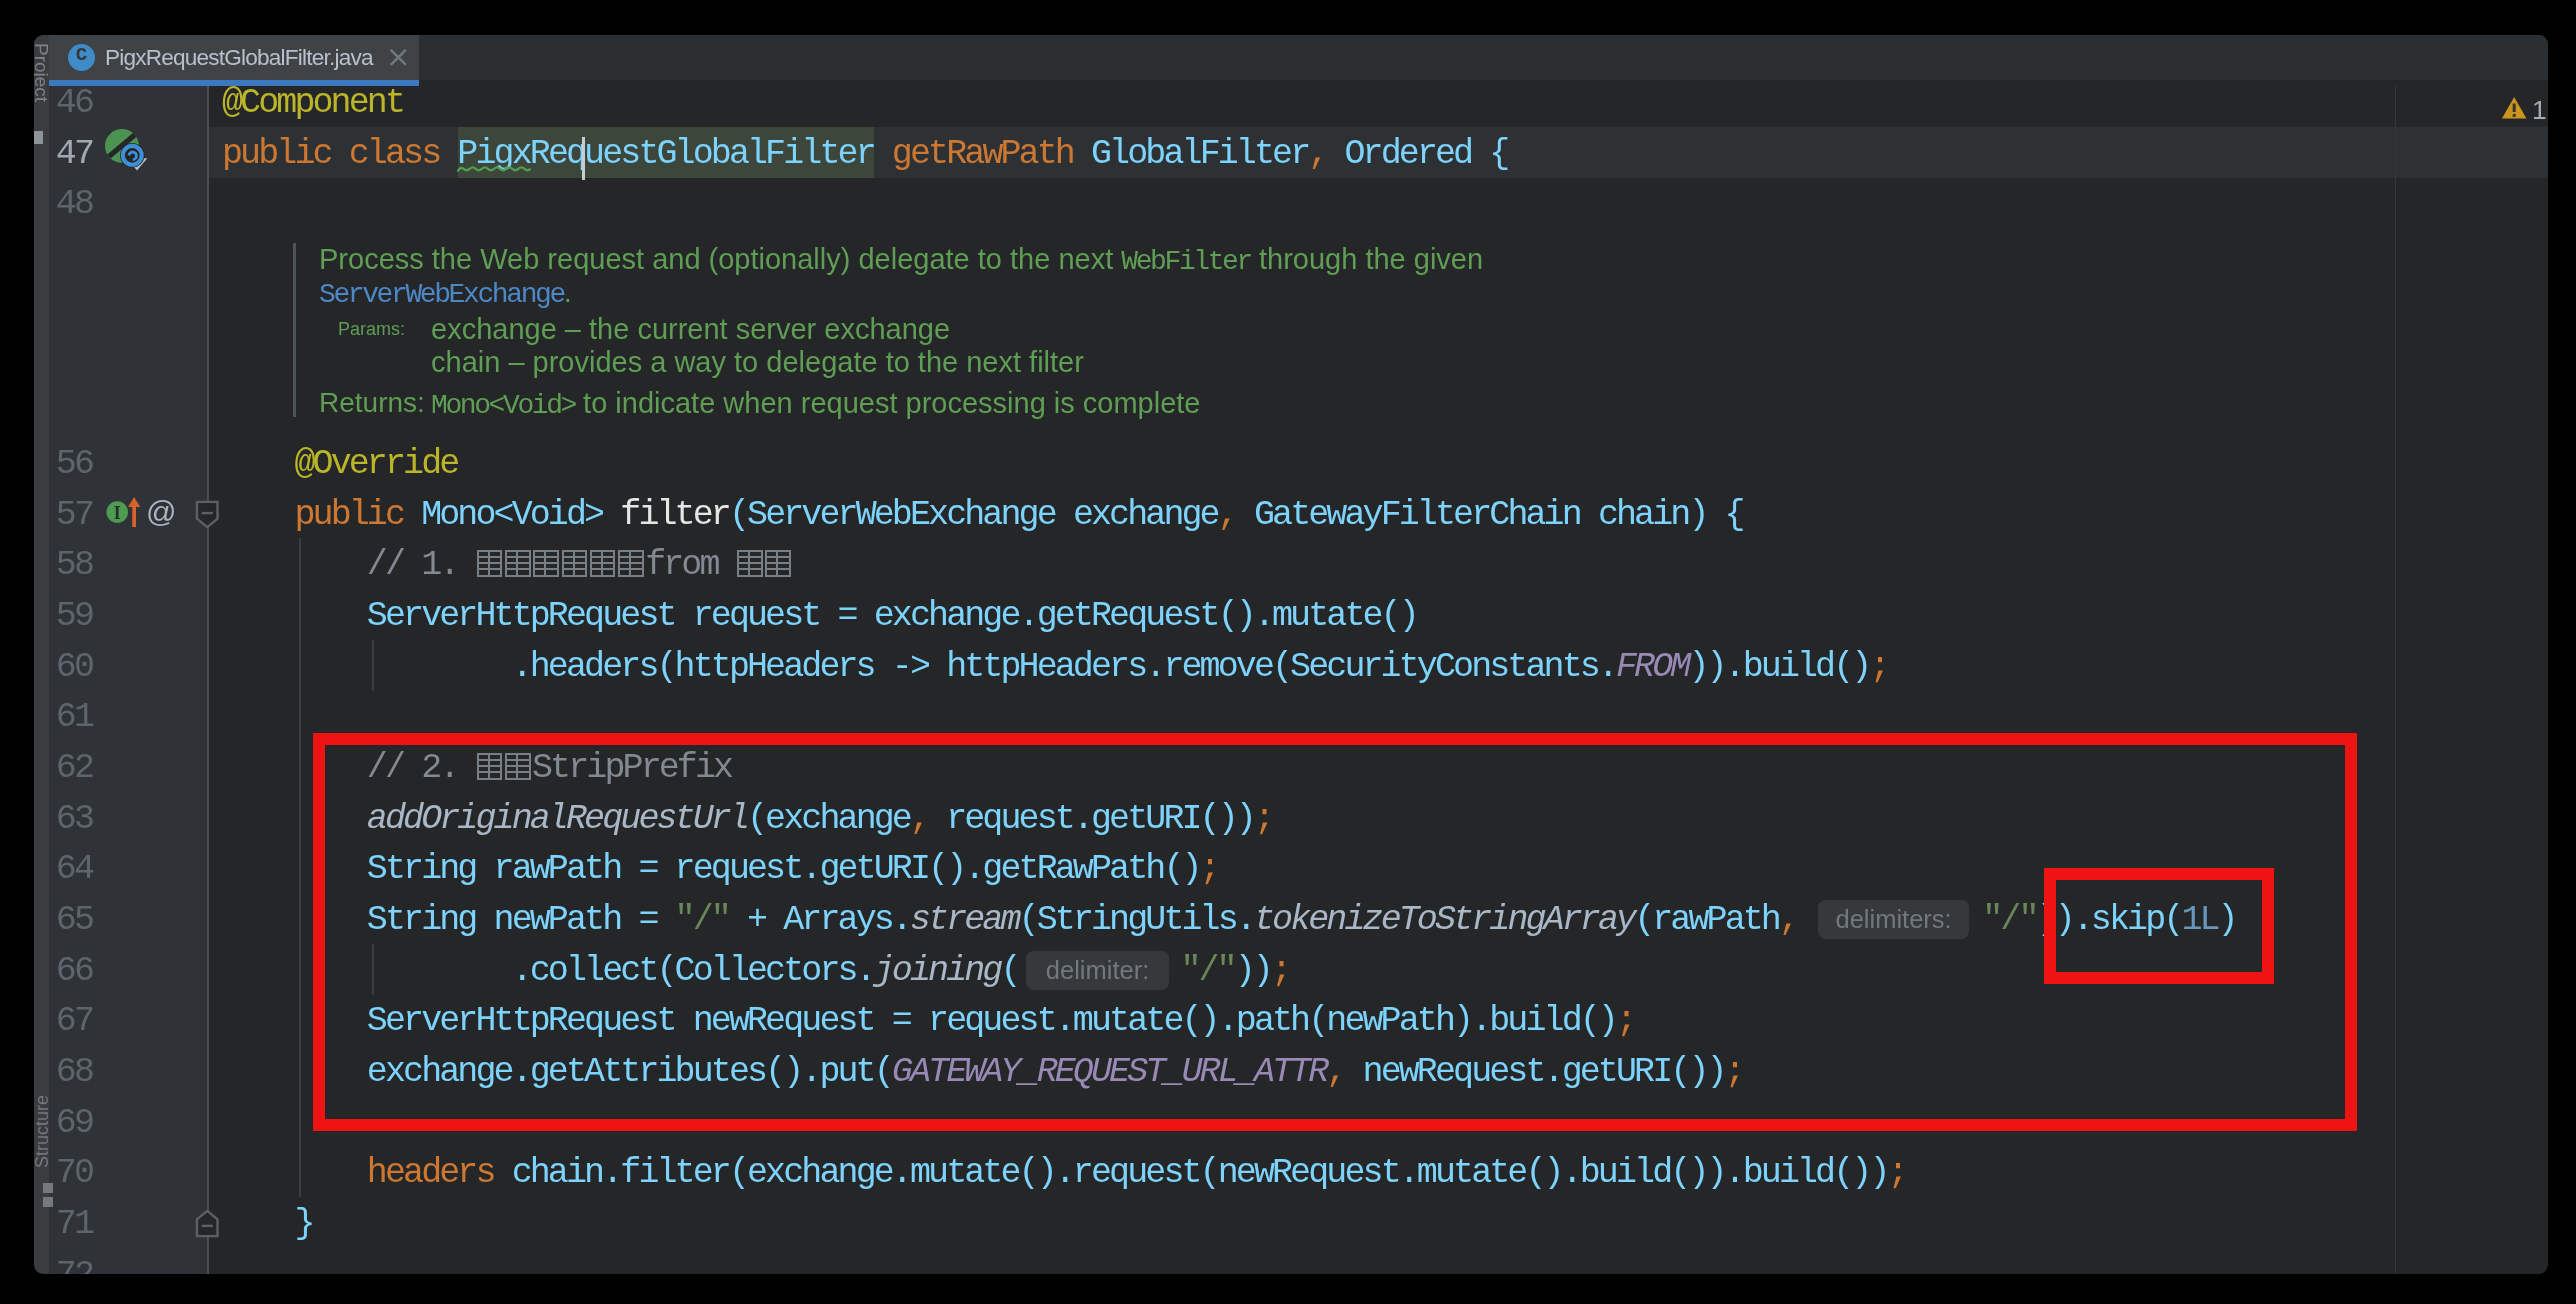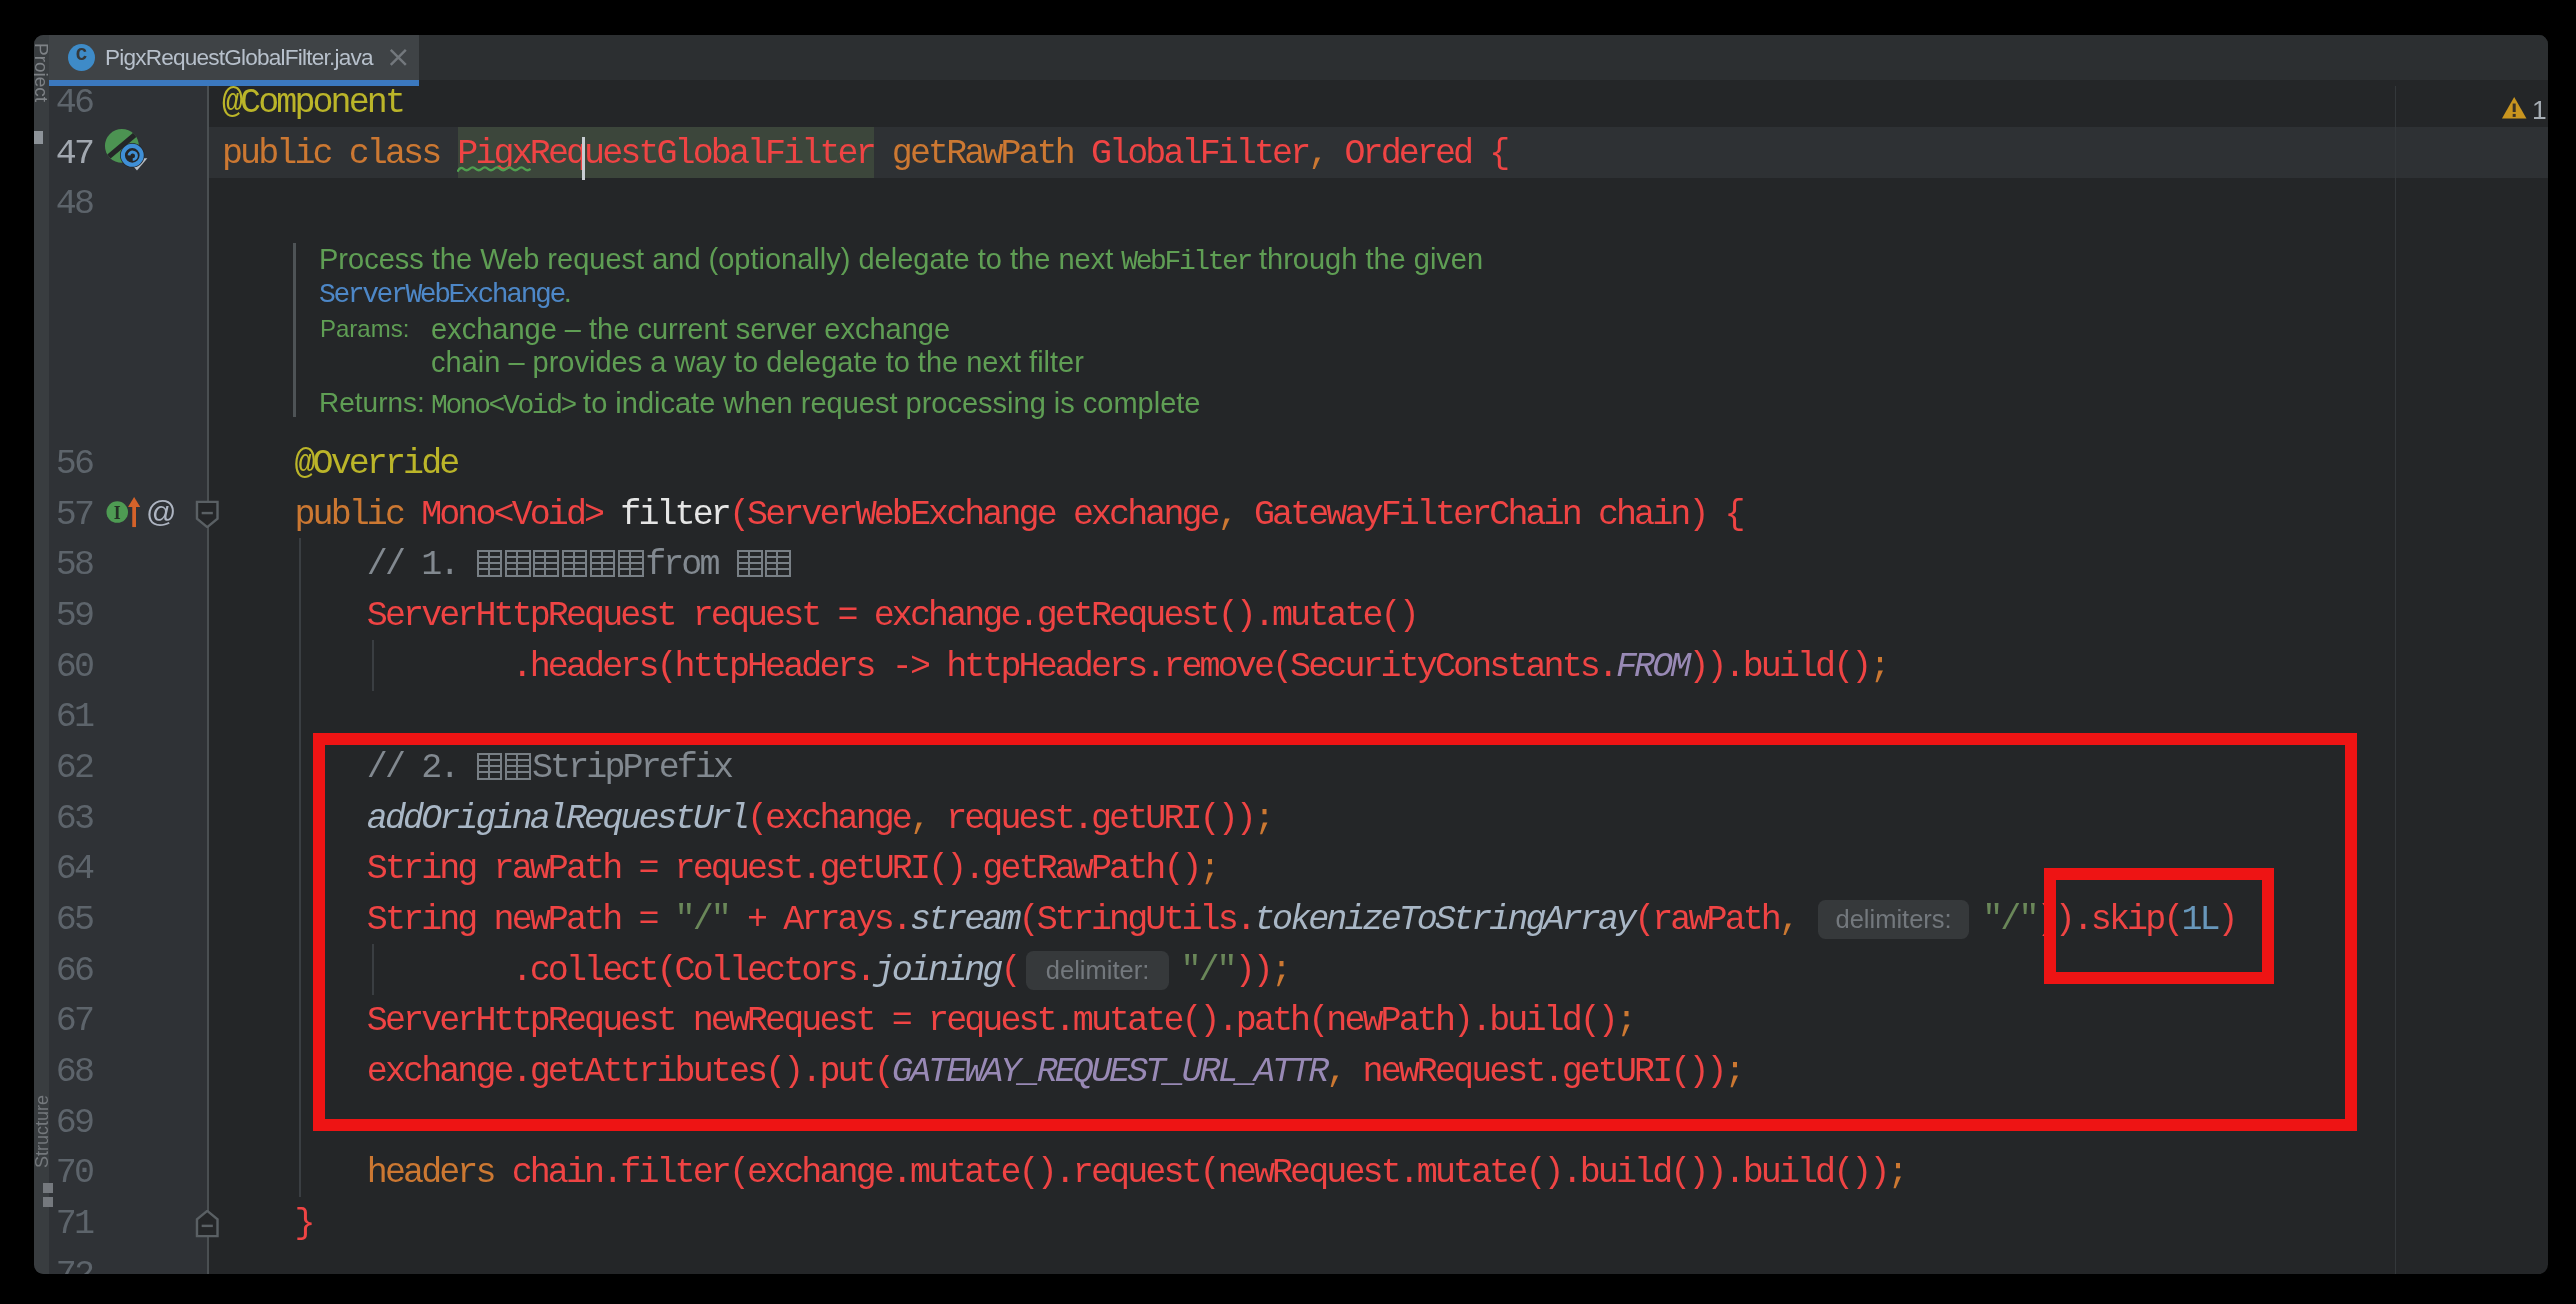--- a/index.html
+++ b/index.html
@@ -18,21 +18,21 @@
 #sepline{ left:173px; top:51px; width:1.9px; height:1188px; background:#4a4f52; }
 #margin { left:2361px; top:51px; width:1.4px; height:1188px; background:#34383b; }
 .ig { width:1.9px; background:#3a3e42; }
 #code { position:absolute; left:0; top:0; width:2576px; height:1304px; }
 #code > div { position:absolute; }
 .ln { left:222px; height:50px; line-height:50px; padding-top:1.9px; white-space:pre;
   font-size:35px; letter-spacing:-2.9px; color:#A9B7C6; }
 .num { left:0px; width:92px; height:50px; line-height:50px; padding-top:1.9px; text-align:right;
   font-size:35px; letter-spacing:-2.9px; color:#5d646b; }
 .num.cur { color:#a2a8b0; }
-.o{color:#CC7832} .y{color:#BBB529} .m{color:#e5e5e5} .t{color:#ef4444}
+.o{color:#CC7832} .y{color:#BBB529} .m{color:#e5e5e5} .t{color:#7dd3fc}
 .c{color:#828990} .s{color:#6A8759} .n{color:#6897BB}
 .p{color:#9889B5;font-style:italic} .ti{color:#A9B7C6;font-style:italic}
 .chip { display:inline-block; height:39px; line-height:39px; vertical-align:0.9px; border-radius:7.5px;
   background:#36393b; color:#73787d; font-family:"Liberation Sans",sans-serif; font-size:25.5px;
   letter-spacing:0; text-align:center; }
 .z { display:inline-block; width:25.5px; height:27px; margin:0 1.4px; vertical-align:-2.8px;
   border:2.3px solid #7d848a; opacity:.95;
   background:
     linear-gradient(#7d848a,#7d848a) 0 22%/100% 2.3px no-repeat,
     linear-gradient(#7d848a,#7d848a) 0 52%/100% 2.3px no-repeat,
@@ -156,21 +156,21 @@
   <svg class="gi" style="left:2501px;top:96px" width="26.4" height="24.5" viewBox="0 0 28 26">
     <path d="M14 1 L27 24 H1 Z" fill="#c9951f"></path>
     <rect x="12.4" y="8" width="3.2" height="9" fill="#3a3226"></rect>
     <rect x="12.4" y="19" width="3.2" height="3.2" fill="#3a3226"></rect>
   </svg>
   <div id="warn1">1</div>
 
   <div style="position:absolute;left:293px;top:243px;width:2.8px;height:174px;background:#4e5356"></div>
   <div class="doc" style="left:319px;top:240px">Process the Web request and (optionally) delegate to the next <span class="dm">WebFilter</span> through the given</div>
   <div class="doc" style="left:319px;top:273px"><span class="dm dblue">ServerWebExchange</span>.</div>
-  <div class="doc" style="left:320px;top:310px;font-size:24px">Params:</div>
+  <div class="doc" style="left:338px;top:310px;font-size:18px">Params:</div>
   <div class="doc" style="left:431px;top:310px">exchange – the current server exchange</div>
   <div class="doc" style="left:431px;top:343px">chain – provides a way to delegate to the next filter</div>
   <div class="doc" style="left:319px;top:384px;font-size:28px">Returns:</div>
   <div class="doc" style="left:431px;top:384px"><span class="dm">Mono&lt;Void&gt;</span> to indicate when request processing is complete</div>
 
   <div style="position:absolute;left:0;top:1274px;width:2576px;height:30px;background:#000;z-index:60"></div>
   <div style="position:absolute;left:2548px;top:0;width:28px;height:1304px;background:#000;z-index:60"></div>
   <div style="position:absolute;left:0;top:0;width:34px;height:1304px;background:#000;z-index:60"></div>
   <div style="position:absolute;left:0;top:0;width:2576px;height:35px;background:#000;z-index:60"></div>
   <div class="redbox" style="left:313px;top:733px;width:2044px;height:398px"></div>

